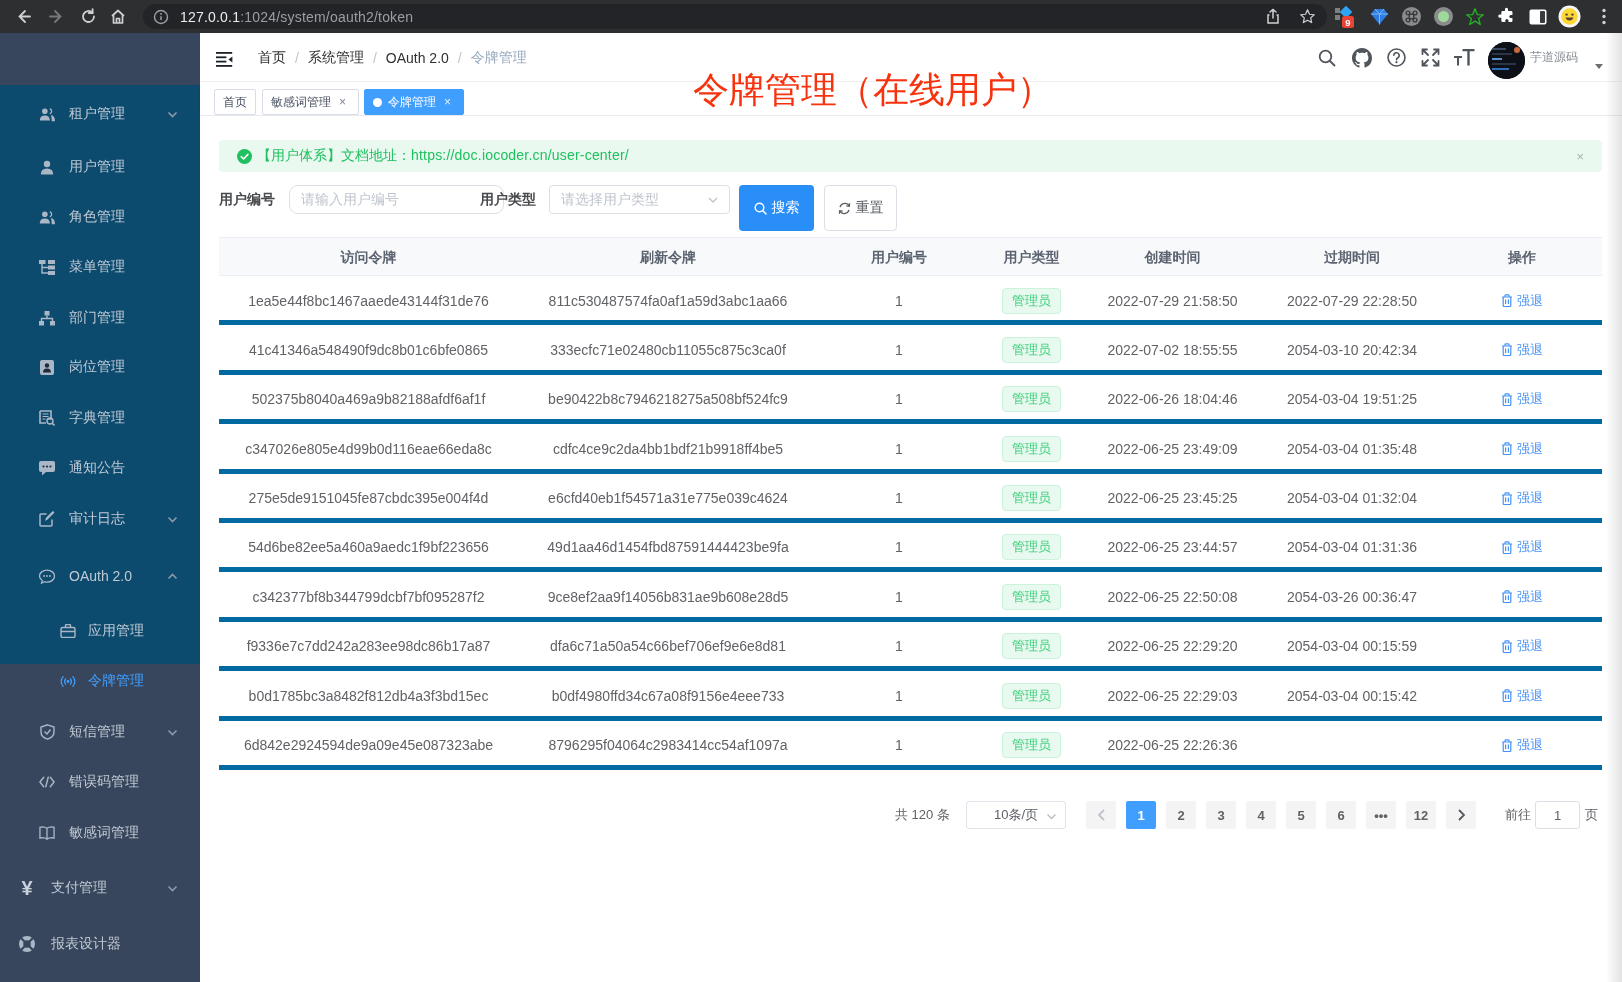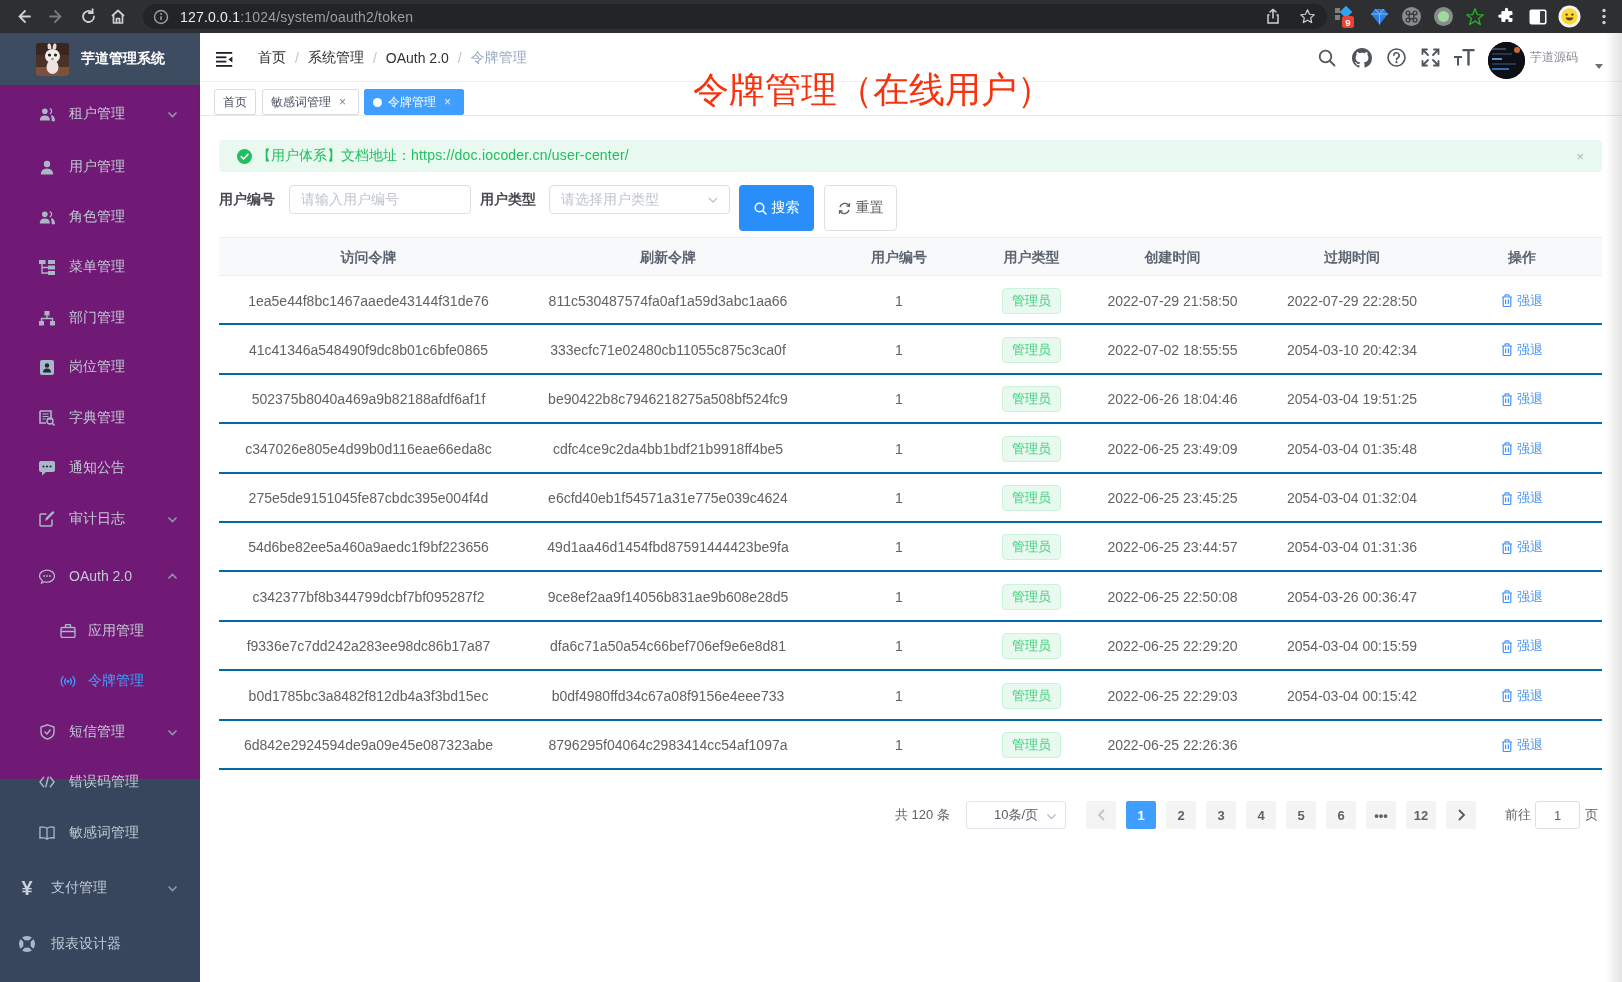--- a/index.html
+++ b/index.html
@@ -14,21 +14,21 @@
   .chr-ic { position:absolute; top:0; height:33px; display:flex; align-items:center; justify-content:center; }
   #omni { position:absolute; left:143px; top:4px; width:1184px; height:25px; border-radius:13px; background:#232427; display:flex; align-items:center; color:#9d9ea1; font-size:14px; }
   #omni .host { color:#ebebec; }
   #omni .url { margin-left:11px; letter-spacing:.2px; }
 
   
   #side { left:0; top:33px; width:200px; height:949px; background:#37465c; }
   #logo { position:absolute; left:0; top:0; width:200px; height:52px; background:#3e4c61; display:flex; align-items:center; }
   #logo .lg { width:33px; height:33px; margin-left:36px; border-radius:3px; overflow:hidden; }
   #logo .tt { color:#fff; font-size:14px; font-weight:700; margin-left:12px; }
-  #menu { position:absolute; left:0; top:52px; width:200px; height:694px; background:#701a75; }
+  #menu { position:absolute; left:0; top:52px; width:200px; height:579px; background:#0c4a6e; }
   .mi { position:absolute; left:0; width:200px; height:50px; display:flex; align-items:center; color:#c0c9d4; font-size:14px; }
   .mi .ic { position:absolute; left:39px; width:16px; height:16px; display:flex; align-items:center; justify-content:center; color:#aab7c6; }
   .mi .tx { position:absolute; left:69px; }
   .mi .ar { position:absolute; left:167px; top:50%; margin-top:-5px; width:11px; height:11px; }
   .mi.sub .ic { left:60px; }
   .mi.sub .tx { left:88px; }
   .mi.active { color:#409eff; }
   .mi.active .ic { color:#409eff; }
   .mi.bottom .ic { left:19px; }
   .mi.bottom .tx { left:51px; }
@@ -66,21 +66,21 @@
   .finput { position:absolute; top:0; height:29px; border:1px solid #dcdfe6; border-radius:4px; background:#fff; display:flex; align-items:center; font-size:14px; color:#bfc4cd; padding-left:11px; }
   .btn { position:absolute; top:0; height:46px; border-radius:4px; display:flex; align-items:center; justify-content:center; font-size:14px; }
   #btn-search { left:539px; width:75px; background:#2a8ef9; color:#fff; }
   #btn-reset { left:624px; width:73px; background:#fff; border:1px solid #dcdfe6; color:#5c6066; }
   .btn svg { margin-right:5px; }
 
   
   #table { position:absolute; left:19px; top:121px; width:1383px; }
   #thead { height:39px; background:#f8f9fa; border-top:1px solid #ebeef5; border-bottom:1px solid #ebeef5; position:relative; }
   .th { position:absolute; top:0; height:39px; display:flex; align-items:center; justify-content:center; font-size:14px; font-weight:700; color:#5b6370; }
-  .trow { height:49.4px; border-bottom:2px solid #0369a1; position:relative;text-align:right; }
+  .trow { height:49.4px; border-bottom:5px solid #0369a1; position:relative;text-align:right; }
   .td { position:absolute; top:0; height:49px; display:flex; align-items:center; justify-content:center; font-size:14px; color:#606266; }
   .c1 { left:0; width:299px; } .c2 { left:299px; width:300px; } .c3 { left:599px; width:162px; }
   .c4 { left:761px; width:103px; } .c5 { left:864px; width:179px; } .c6 { left:1043px; width:180px; }
   .c7 { left:1223px; width:160px; }
   .gtag { height:26px; padding:0 9px; display:flex; align-items:center; background:#e8f9ef; border:1px solid #cdf2dc; border-radius:4px; color:#3fcf7c; font-size:13px; }
   .kick { display:flex; align-items:center; color:#4592f7; font-size:13px; }
   .kick svg { margin-right:4px; }
 
   
   #pager { position:absolute; left:0; top:685px; width:1422px; height:28px; font-size:13px; color:#606266; }
@@ -202,37 +202,20 @@
   <div class="chr-ic" style="left:1594px;width:20px;">
     <svg width="4" height="17" viewBox="0 0 4 17">
         <circle cx="2" cy="2.5" r="1.7" fill="#cfd0d1"></circle>
         <circle cx="2" cy="8.5" r="1.7" fill="#cfd0d1"></circle>
         <circle cx="2" cy="14.5" r="1.7" fill="#cfd0d1"></circle>
       </svg>
   </div>
 </div>
 
 <div id="side" class="abs">
-  <div id="logo">
-    <div class="lg">
-      <svg width="33" height="33" viewBox="0 0 33 33">
-          <rect width="33" height="33" fill="#4a3228"></rect>
-          <rect width="33" height="12" fill="#3a2620"></rect>
-          <rect y="24" width="33" height="9" fill="#7d513b"></rect>
-          <path d="M12 6 q-1.5-6 1.5-5.5 q2 .5 1.8 5.5 Z" fill="#e8dcd6"></path>
-          <path d="M20 6 q1.5-6-1.5-5.5 q-2 .5-1.8 5.5 Z" fill="#e8dcd6"></path>
-          <ellipse cx="16.5" cy="13" rx="7.5" ry="7" fill="#f2ecea"></ellipse>
-          <ellipse cx="16.5" cy="24" rx="6" ry="7" fill="#ece4e0"></ellipse>
-          <circle cx="13.5" cy="12" r="1.6" fill="#222"></circle>
-          <circle cx="19.5" cy="12" r="1.6" fill="#222"></circle>
-          <ellipse cx="16.5" cy="16" rx="1.7" ry="1.2" fill="#c9958d"></ellipse>
-        </svg>
-    </div>
-    <div class="tt">芋道管理系统</div>
-  </div>
   <div id="menu">
     <div class="mi" style="top:4px;">
       <span class="ic">
           <svg width="17" height="15" viewBox="0 0 17 15">
             <circle cx="6.2" cy="4" r="3" fill="currentColor"></circle>
             <path d="M.8 14 q0-5.5 5.4-5.5 q5.4 0 5.4 5.5 Z" fill="currentColor"></path>
             <path d="M11.5 6.8 a3 3 0 0 0 0-5.6 a3 3 0 0 1 0 5.6 Z M13 8.7 q3.2 1 3.2 5.3 h-2.6" fill="currentColor" stroke="currentColor" stroke-width="1.4"></path>
           </svg>
         </span>
       <span class="tx">租户管理</span>
@@ -485,21 +468,21 @@
   <div id="alert">
     <svg class="chk" width="15" height="15" viewBox="0 0 15 15">
         <circle cx="7.5" cy="7.5" r="7.5" fill="#1ec05f"></circle>
         <path d="M4.2 7.7 L6.6 10 L10.9 5.4" stroke="#fff" stroke-width="1.6" fill="none" stroke-linecap="round" stroke-linejoin="round"></path>
       </svg>
     <span>【用户体系】文档地址：<span style="letter-spacing:.2px">https://doc.iocoder.cn/user-center/</span></span>
     <span class="cls">×</span>
   </div>
   <div id="form">
     <div class="flabel" style="left:19px;">用户编号</div>
-    <div class="finput" style="left:89px;width:182px;">请输入用户编号</div>
+    <div class="finput" style="left:89px;width:215px;border-radius:9px;">请输入用户编号</div>
     <div class="flabel" style="left:280px;">用户类型</div>
     <div class="finput" style="left:349px;width:181px;">请选择用户类型
       <svg style="position:absolute;right:10px;" width="12" height="12" viewBox="0 0 12 12">
           <path d="M2 4 L6 8 L10 4" stroke="#c0c4cc" stroke-width="1.4" fill="none"></path>
         </svg>
     </div>
     <div class="btn" id="btn-search">
       <svg width="13" height="13" viewBox="0 0 13 13">
           <circle cx="5.5" cy="5.5" r="4.3" stroke="#fff" stroke-width="1.5" fill="none"></circle>
           <path d="M8.8 8.8 L12 12" stroke="#fff" stroke-width="1.5" stroke-linecap="round"></path>

